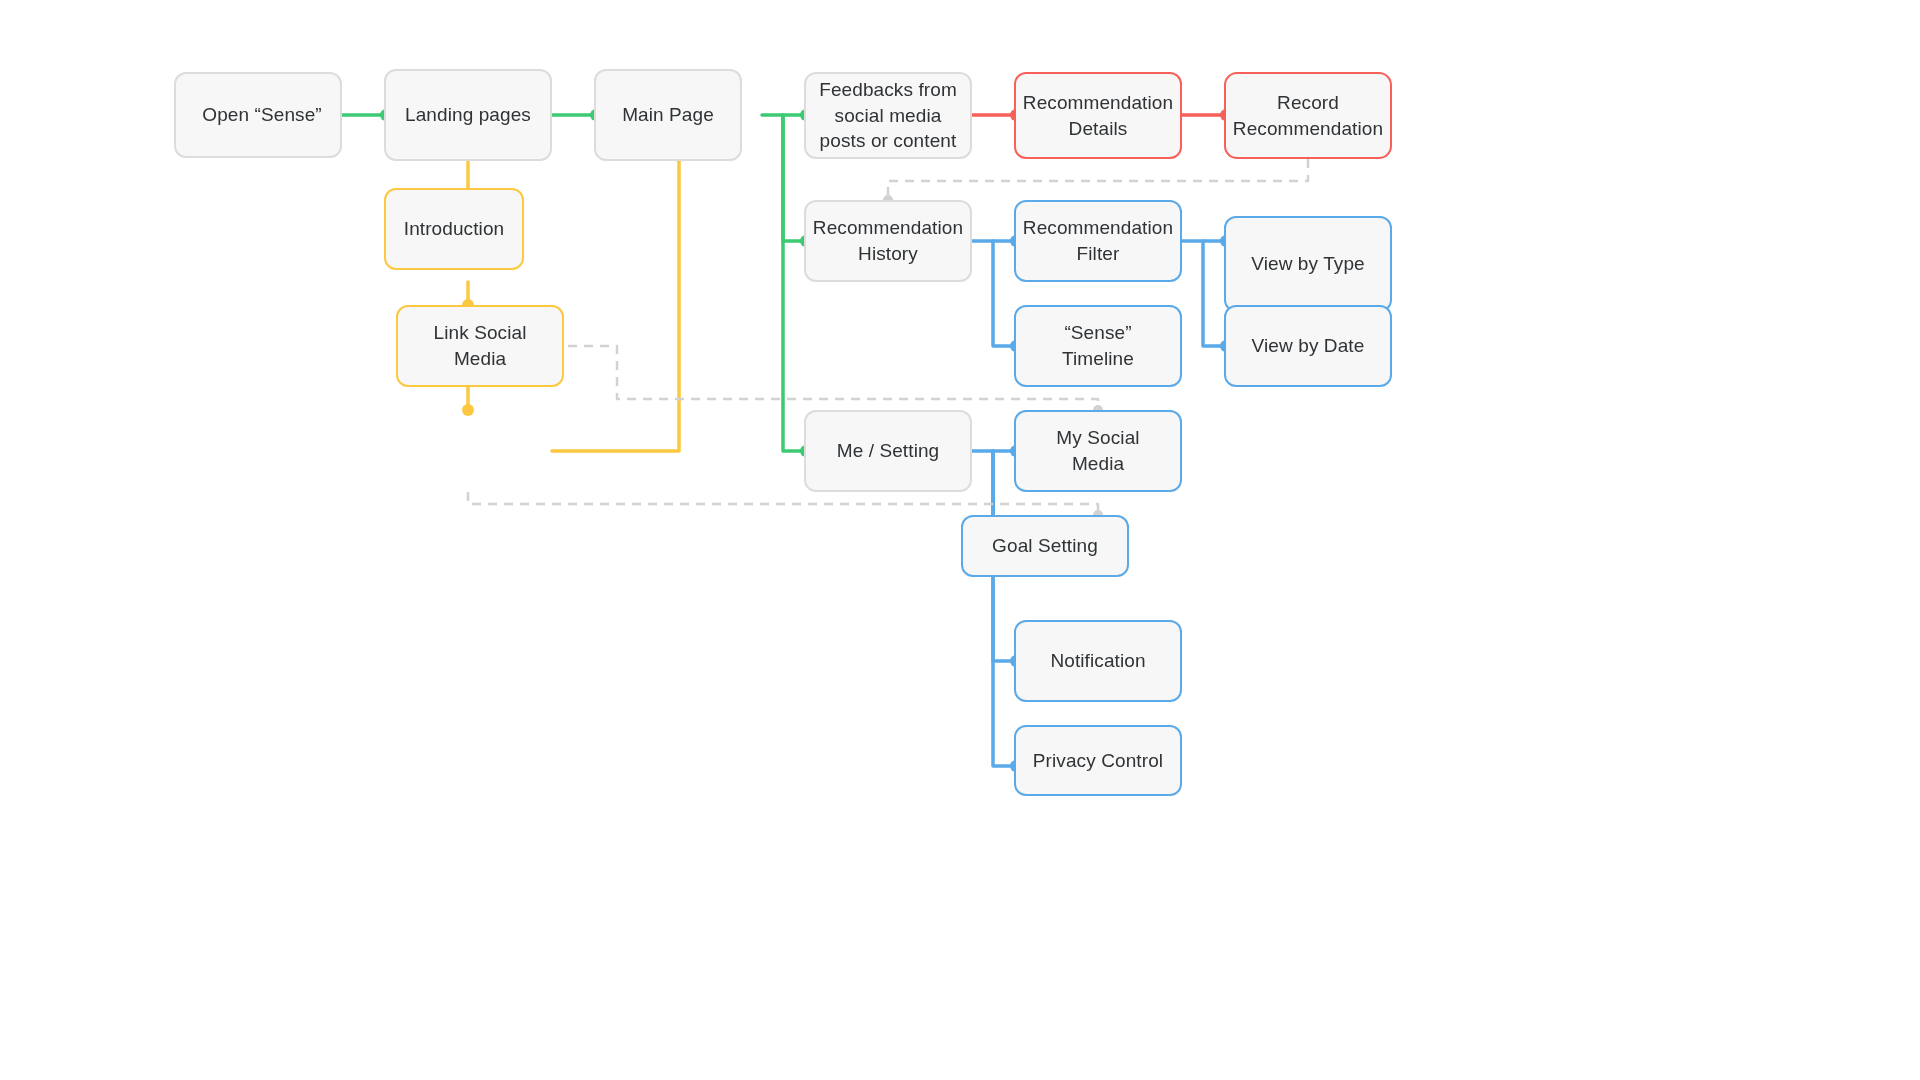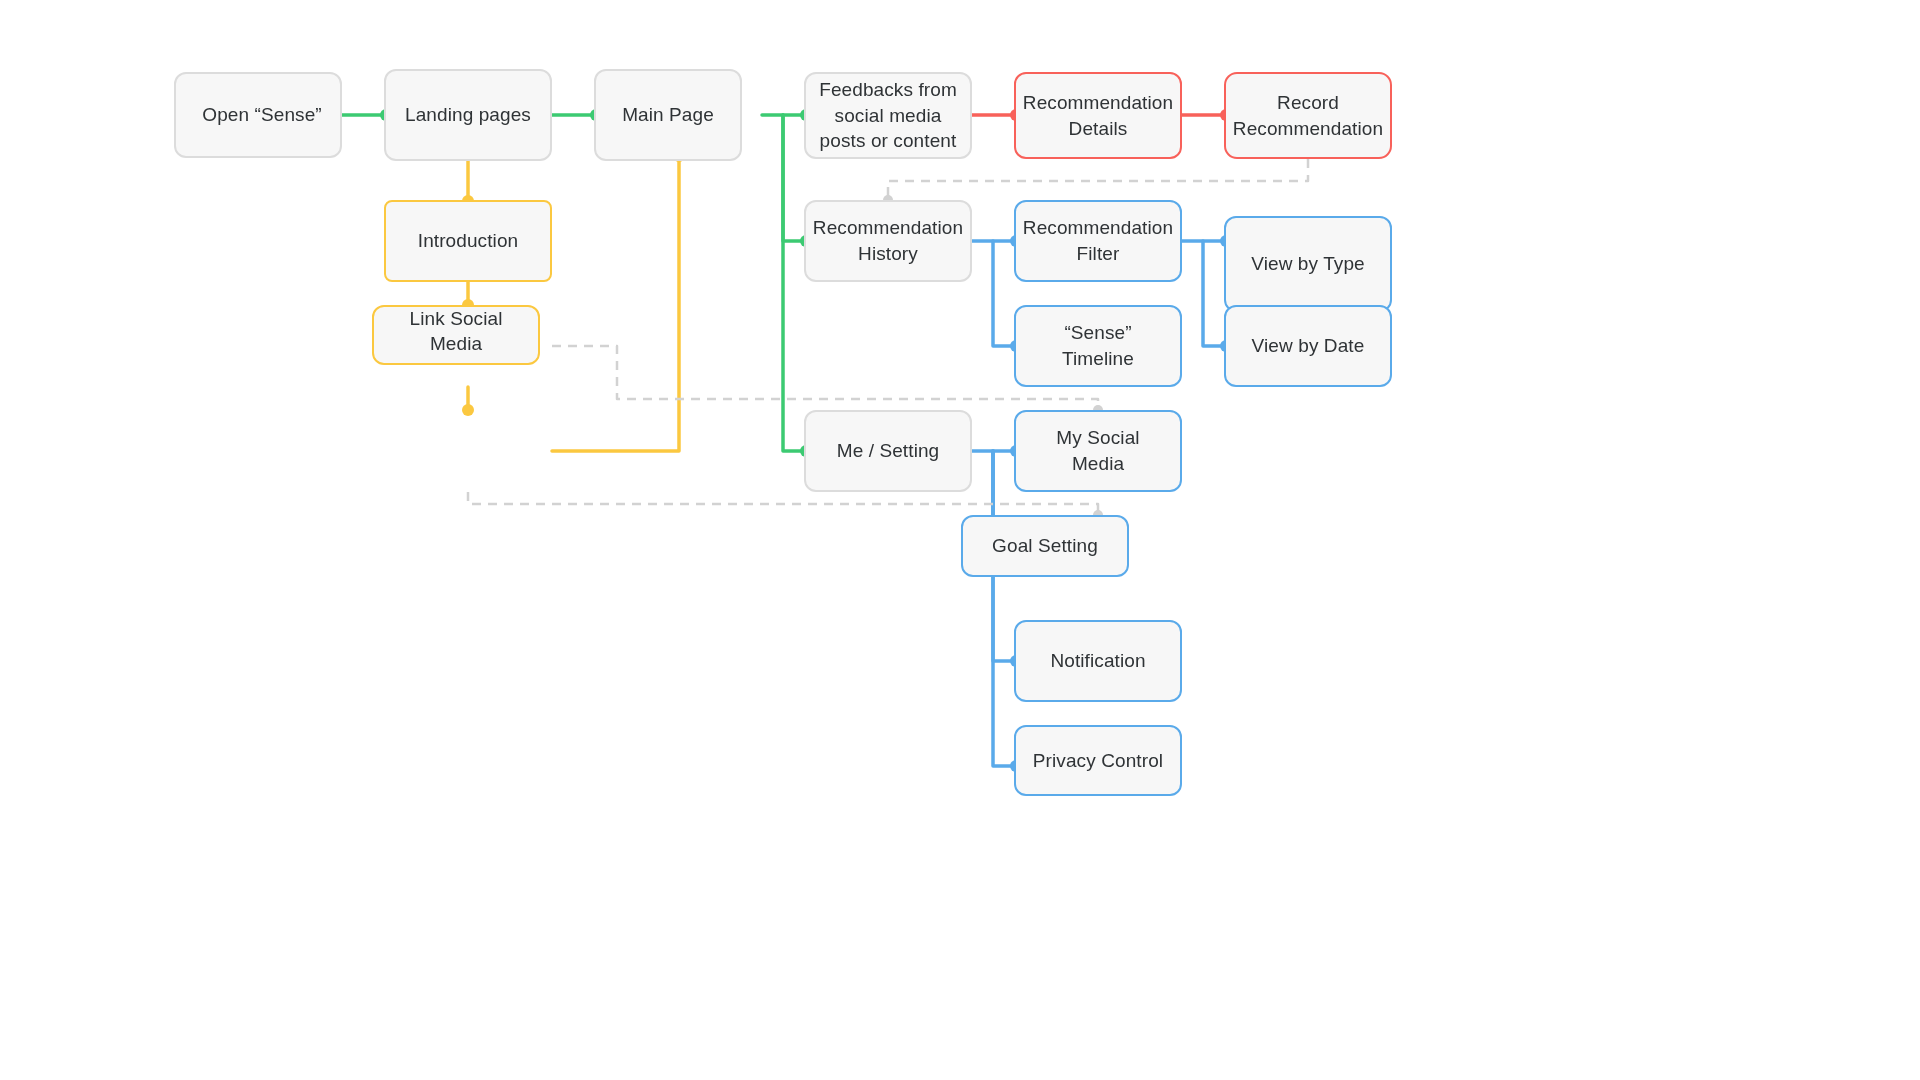--- a/index.html
+++ b/index.html
@@ -112,24 +112,24 @@
 posts or content</span>
     </div>
     <div class="node red" style="left: 1014px; top: 72px; width: 168px; height: 87px;">
       <span class="node-label">Recommendation
 Details</span>
     </div>
     <div class="node red" style="left: 1224px; top: 72px; width: 168px; height: 87px; border-radius: 13px;">
       <span class="node-label">Record
 Recommendation</span>
     </div>
-    <div class="node yellow" style="left: 384px; top: 200px; width: 168px; height: 82px; border-radius: 8px;">
+    <div class="node yellow" style="left: 384px; top: 188px; width: 140px; height: 82px;">
       <span class="node-label">Introduction</span>
     </div>
-    <div class="node yellow" style="left: 372px; top: 305px; width: 168px; height: 60px; align-items: flex-end;">
+    <div class="node yellow" style="left: 396px; top: 305px; width: 168px; height: 82px;">
       <span class="node-label">Link Social Media</span>
     </div>
     <div class="node gray" style="left: 804px; top: 200px; width: 168px; height: 82px;">
       <span class="node-label">Recommendation
 History</span>
     </div>
     <div class="node blue" style="left: 1014px; top: 200px; width: 168px; height: 82px;">
       <span class="node-label">Recommendation
 Filter</span>
     </div>

